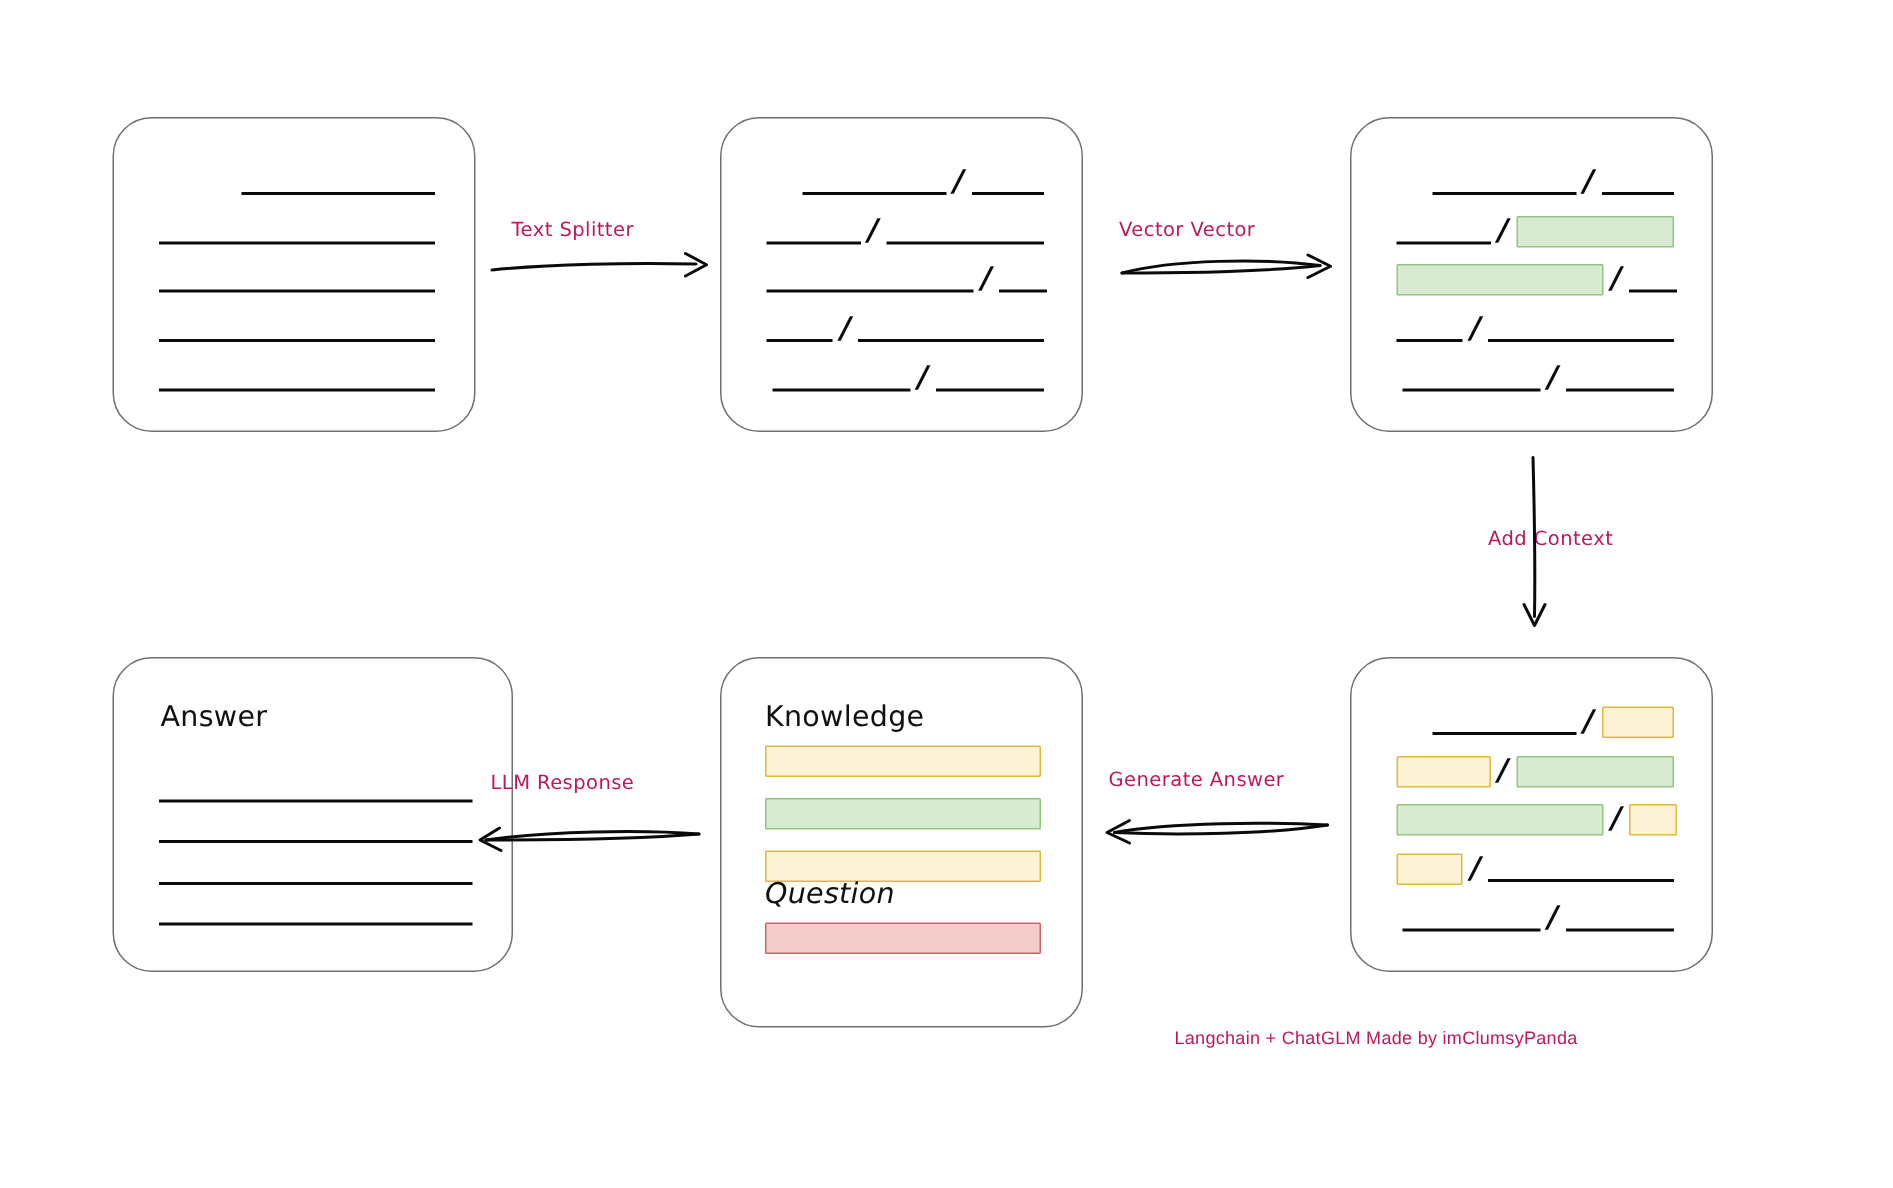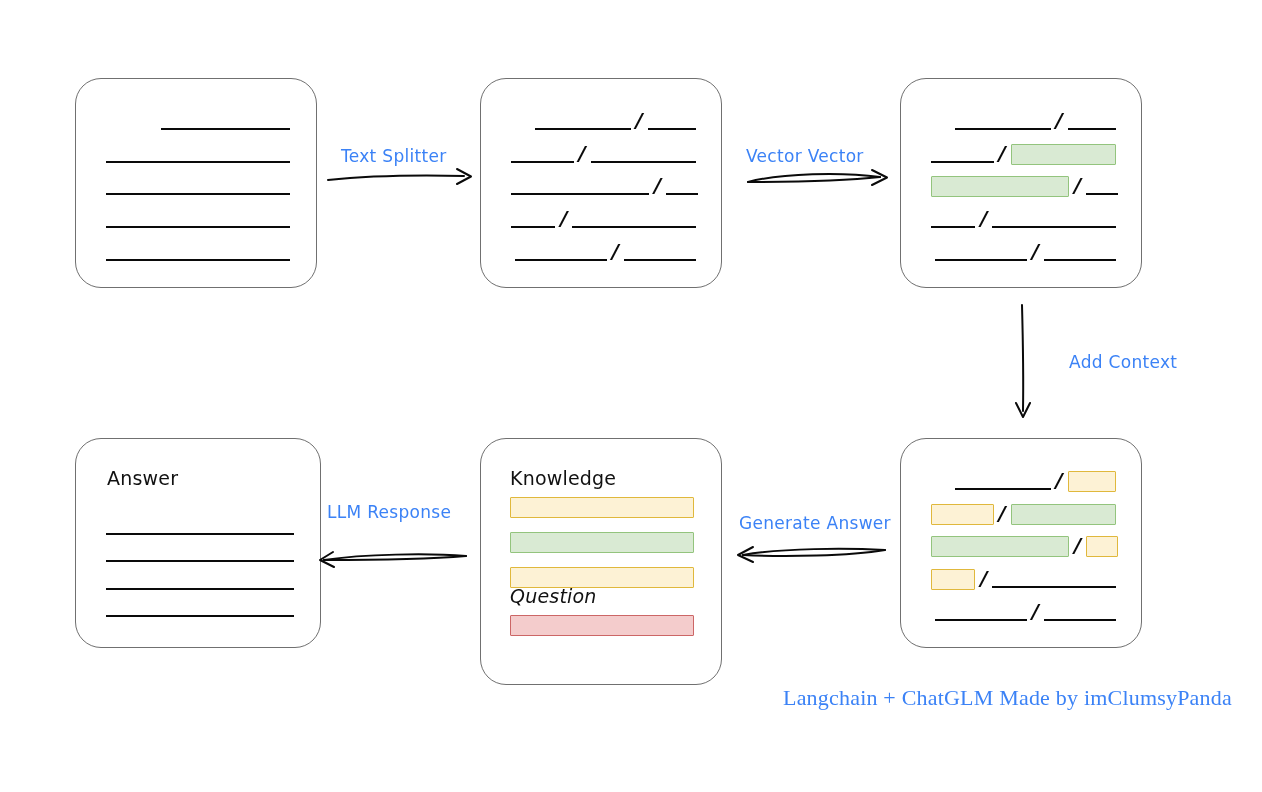--- a/index.html
+++ b/index.html
@@ -97,36 +97,36 @@
     font-size: 19px;
     color: #111111;
     letter-spacing: .2px;
     white-space: nowrap;
   }
 
   
   .arrow-label {
     position: absolute;
     font-family: "DejaVu Sans", sans-serif;
-    font-size: 17px;
-    color: #3b82f6;
+    font-size: 13px;
+    color: #be185d;
     white-space: nowrap;
     letter-spacing: .3px;
   }
 
   .arrow-svg {
     position: absolute;
     overflow: visible;
   }
 
   .footer {
     position: absolute;
-    font-family: Liberation Serif, serif;
-    font-size: 22px;
-    color: #3b82f6;
+    font-family: Liberation Sans, sans-serif;
+    font-size: 12px;
+    color: #be185d;
     white-space: nowrap;
     letter-spacing: .2px;
   }
 </style>
 </head>
 <body>
 
 <div id="canvas">
 
   <div class="card" style="left:75px; top:78px; width:242px; height:210px;">
@@ -220,45 +220,45 @@
         </div>
         <div class="row" style="height: 20%;">
           <div class="seg blank" style="flex: 0 0 2%;"></div>
           <div class="seg line" style="flex: 0 0 50%;"></div>
           <span class="slash">/</span>
           <div class="seg line" style="flex: 0 0 39%;"></div>
         </div>
       </div>
   </div>
 
-  <div class="arrow-label" style="left:1069px; top:352px;">Add Context</div>
+  <div class="arrow-label" style="left:992px; top:352px;">Add Context</div>
   <svg class="arrow-svg" style="left:1010px; top:303px;" width="28" height="118" viewBox="0 0 28 118">
     <path d="M12,2 C13,40 13.5,78 13,108" fill="none" stroke="#0a0a0a" stroke-width="2" stroke-linecap="round"></path>
     <path d="M6,100 L13,114 L20,100" fill="none" stroke="#0a0a0a" stroke-width="2" stroke-linejoin="round" stroke-linecap="round"></path>
   </svg>
 
-  <div class="card" style="left:75px; top:438px; width:246px; height:210px;">
+  <div class="card" style="left:75px; top:438px; width:267px; height:210px;">
     <div class="card-label" style="position:absolute; left:31px; top:28px;">Answer</div>
     <div class="card-inner" style="top:72px; bottom:26px;">
         <div class="row" style="height: 25%;">
           <div class="seg line" style="flex: 0 0 100%;"></div>
         </div>
         <div class="row" style="height: 25%;">
           <div class="seg line" style="flex: 0 0 100%;"></div>
         </div>
         <div class="row" style="height: 25%;">
           <div class="seg line" style="flex: 0 0 100%;"></div>
         </div>
         <div class="row" style="height: 25%;">
           <div class="seg line" style="flex: 0 0 100%;"></div>
         </div>
       </div>
   </div>
 
-  <div class="arrow-label" style="left:327px; top:502px;">LLM Response</div>
+  <div class="arrow-label" style="left:327px; top:515px;">LLM Response</div>
   <svg class="arrow-svg" style="left:318px; top:546px;" width="152" height="26" viewBox="0 0 152 26">
     <path d="M148,10 C110,7 46,8 6,14" fill="none" stroke="#0a0a0a" stroke-width="2" stroke-linecap="round"></path>
     <path d="M148,10 C112,13 48,14 6,14" fill="none" stroke="#0a0a0a" stroke-width="2" stroke-linecap="round"></path>
     <path d="M15,6 L2,14 L16,21" fill="none" stroke="#0a0a0a" stroke-width="2" stroke-linejoin="round" stroke-linecap="round"></path>
   </svg>
 
   <div class="card" style="left:480px; top:438px; width:242px; height:247px;">
     <div class="card-label" style="position:absolute; left:29px; top:28px;">Knowledge</div>
     <div style="position:absolute; left:29px; right:27px; top:58px;">
       <div class="bar yellow"></div>

